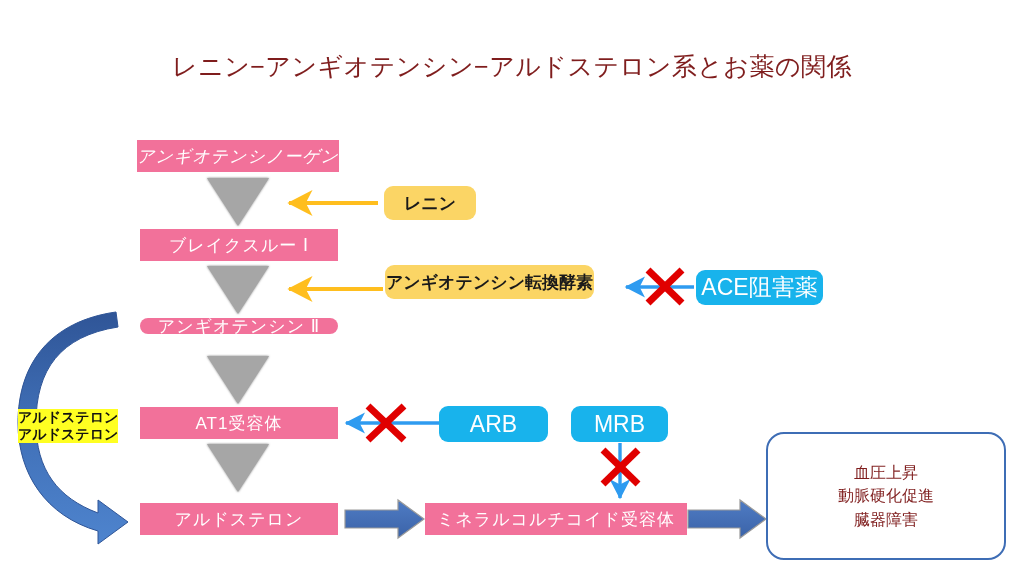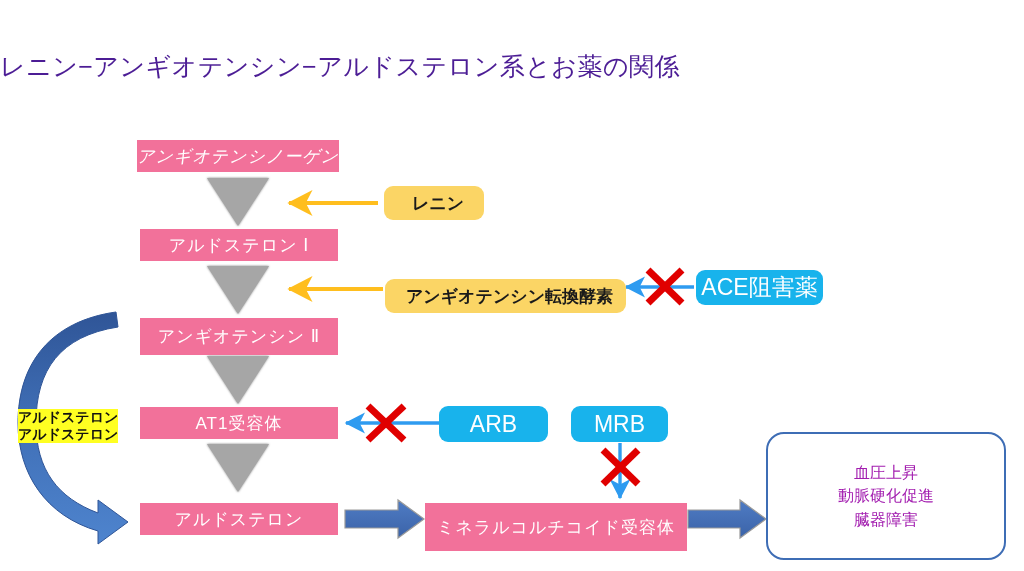--- a/index.html
+++ b/index.html
@@ -17,23 +17,23 @@
     background: #ffffff;
     overflow: hidden;
   }
 
   
   #title {
     position: absolute;
     left: 0;
     top: 50px;
     width: 1024px;
-    text-align: left;
+    text-align: center;
     font-size: 25px;
-    color: #4c1d95;
+    color: #7f1d1d;
     letter-spacing: 0.5px;
     white-space: nowrap;
   }
 
   
   .pink-box {
     position: absolute;
     background: #F2719A;
     color: #ffffff;
     font-size: 17px;
@@ -47,39 +47,38 @@
     position: absolute;
     background: #FBD565;
     color: #1a1a1a;
     font-size: 17px;
     font-weight: bold;
     border-radius: 9px;
     display: flex;
     align-items: center;
     justify-content: center;
     white-space: nowrap;
-    padding-left: 8px;
   }
   .blue-box {
     position: absolute;
     background: #18B3EC;
     color: #ffffff;
     font-size: 23px;
     border-radius: 9px;
     display: flex;
     align-items: center;
     justify-content: center;
     white-space: nowrap;
   }
   .outcome-box {
     position: absolute;
     border: 2.5px solid #3E6DB5;
     border-radius: 18px;
     background: #ffffff;
-    color: #a21caf;
+    color: #7f1d1d;
     font-size: 16px;
     line-height: 1.45;
     text-align: center;
     display: flex;
     flex-direction: column;
     align-items: center;
     justify-content: center;
     box-sizing: border-box;
   }
   .outcome-box span { display: block; white-space: nowrap; }
@@ -203,44 +202,44 @@
     <g>
       <path d="M 688,510 L 740,510 L 740,500 L 766,519 L 740,538 L 740,528 L 688,528 Z" fill="url(#blockGrad)" stroke="#9a9a9a" stroke-width="1.2"></path>
     </g>
   </svg>
 
   <div class="pink-box" style="left:137px; top:140px; width:202px; height:32px;font-style:italic;">
     <span>アンギオテンシノーゲン</span>
   </div>
 
   <div class="pink-box" style="left:140px; top:229px; width:198px; height:32px;">
-    <span>アルドステロン Ⅰ</span>
-  </div>
-
-  <div class="pink-box" style="left:140px; top:318px; width:198px; height:37px;">
+    <span>ブレイクスルー Ⅰ</span>
+  </div>
+
+  <div class="pink-box" style="left:140px; top:318px; width:198px; height:16px;border-radius:8px;">
     <span>アンギオテンシン Ⅱ</span>
   </div>
 
   <div class="pink-box" style="left:140px; top:407px; width:198px; height:32px;">
     <span>AT1受容体</span>
   </div>
 
   <div class="pink-box" style="left:140px; top:503px; width:198px; height:32px;">
     <span>アルドステロン</span>
   </div>
 
-  <div class="pink-box" style="left:425px; top:503px; width:262px; height:48px;">
+  <div class="pink-box" style="left:425px; top:503px; width:262px; height:32px;">
     <span>ミネラルコルチコイド受容体</span>
   </div>
 
   <div class="gold-box" style="left:384px; top:186px; width:92px; height:34px;">
     <span>レニン</span>
   </div>
 
-  <div class="gold-box" style="left:385px; top:279px; width:233px; height:34px;">
+  <div class="gold-box" style="left:385px; top:265px; width:209px; height:34px;">
     <span>アンギオテンシン転換酵素</span>
   </div>
 
   <div class="blue-box" style="left:696px; top:270px; width:127px; height:35px;">
     <span>ACE阻害薬</span>
   </div>
 
   <div class="blue-box" style="left:439px; top:406px; width:109px; height:36px;">
     <span>ARB</span>
   </div>

